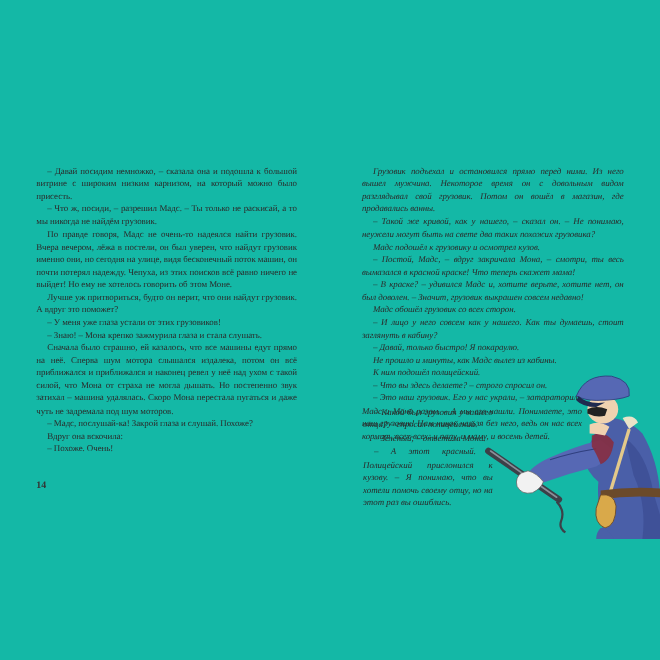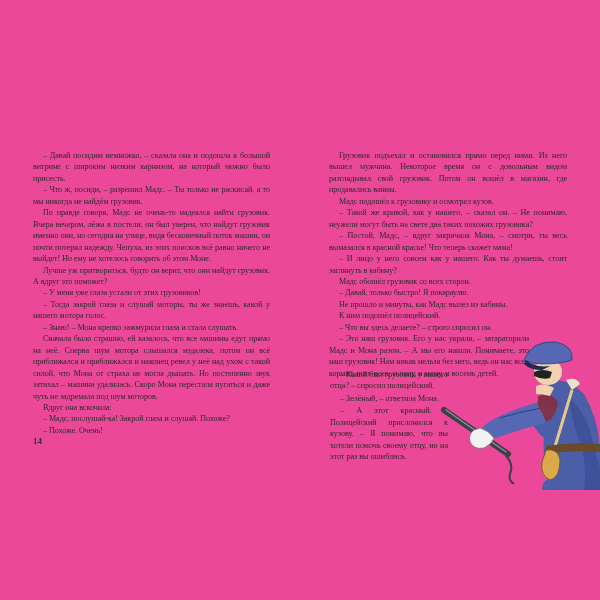--- a/index.html
+++ b/index.html
@@ -12,29 +12,29 @@
       height: 600px;
       position: relative;
       overflow: hidden;
       font-family: "Liberation Serif", "DejaVu Serif", serif;
       color: #2a2a2a;
     }
     .spread {
       position: absolute;
       left: 0; top: 0;
       width: 600px; height: 600px;
-      background: #ec4899;
+      background: #14b8a6;
     }
     .page {
       position: absolute;
       top: 0;
       height: 600px;
     }
     .page-left { left: 0; width: 300px; }
-    .page-right { left: 300px; width: 300px; }
+    .page-right { left: 300px; width: 300px; font-style: italic; }
 
     .text-block {
       position: absolute;
       font-size: 8.1px;
       line-height: 11.45px;
       text-align: justify;
       letter-spacing: -0.05px;
       color: #2b2b2b;
     }
     .left-block {
@@ -86,38 +86,38 @@
 
 <div class="spread">
 
   <div class="page page-left">
     <div class="text-block left-block">
       <p>– Давай посидим немножко, – сказала она и подошла к большой витрине с широким низким карнизом, на который можно было присесть.</p>
       <p>– Что ж, посиди, – разрешил Мадс. – Ты только не раскисай, а то мы никогда не найдём грузовик.</p>
       <p>По правде говоря, Мадс не очень-то надеялся найти грузовик. Вчера вечером, лёжа в постели, он был уверен, что найдут грузовик именно они, но сегодня на улице, видя бесконечный поток машин, он почти потерял надежду. Чепуха, из этих поисков всё равно ничего не выйдет! Но ему не хотелось говорить об этом Моне.</p>
       <p>Лучше уж притвориться, будто он верит, что они найдут грузовик. А вдруг это поможет?</p>
       <p>– У меня уже глаза устали от этих грузовиков!</p>
-      <p>– Тогда закрой глаза и слушай моторы, ты же знаешь, какой у нашего мотора голос.</p>
       <p>– Знаю! – Мона крепко зажмурила глаза и стала слушать.</p>
       <p>Сначала было страшно, ей казалось, что все машины едут прямо на неё. Сперва шум мотора слышался издалека, потом он всё приближался и приближался и наконец ревел у неё над ухом с такой силой, что Мона от страха не могла дышать. Но постепенно звук затихал – машина удалялась. Скоро Мона перестала пугаться и даже чуть не задремала под шум моторов.</p>
+      <p>– Мадс, послушай-ка! Закрой глаза и слушай. Похоже?</p>
       <p>Вдруг она вскочила:</p>
-      <p>– Мадс, послушай-ка! Закрой глаза и слушай. Похоже?</p>
       <p>– Похоже. Очень!</p>
     </div>
     <div class="page-number">14</div>
   </div>
 
   <div class="page page-right">
     <div class="text-block right-block">
       <p>Грузовик подъехал и остановился прямо перед ними. Из него вышел мужчина. Некоторое время он с довольным видом разглядывал свой грузовик. Потом он вошёл в магазин, где продавались ванны.</p>
+      <p>– Такой же кривой, как у нашего, – сказал он. – Не понимаю, неужели могут быть на свете два таких похожих грузовика?</p>
       <p>Мадс подошёл к грузовику и осмотрел кузов.</p>
-      <p>– Такой же кривой, как у нашего, – сказал он. – Не понимаю, неужели могут быть на свете два таких похожих грузовика?</p>
       <p>– Постой, Мадс, – вдруг закричала Мона, – смотри, ты весь вымазался в красной краске! Что теперь скажет мама!</p>
+      <p>– В краске? – удивился Мадс и, хотите верьте, хотите нет, он был доволен. – Значит, грузовик выкрашен совсем недавно!</p>
+      <p>Мадс обошёл грузовик со всех сторон.</p>
       <p>– И лицо у него совсем как у нашего. Как ты думаешь, стоит заглянуть в кабину?</p>
-      <p>Мадс обошёл грузовик со всех сторон.</p>
       <p>– Давай, только быстро! Я покараулю.</p>
       <p>Не прошло и минуты, как Мадс вылез из кабины.</p>
       <p>К ним подошёл полицейский.</p>
       <p>– Что вы здесь делаете? – строго спросил он.</p>
       <p style="width:200px;">– Это наш грузовик. Его у нас украли, – затараторили Мадс и Мона разом. – А мы его нашли. Понимаете, это наш грузовик! Нам никак нельзя без него, ведь он нас всех кормит, всех-всех: и папу, и маму, и восемь детей.</p>
     </div>
 
     <div class="right-lower">
       <p>– Какой был грузовик у вашего отца? – спросил полицейский.</p>
       <p>– Зелёный, – ответила Мона.</p>

